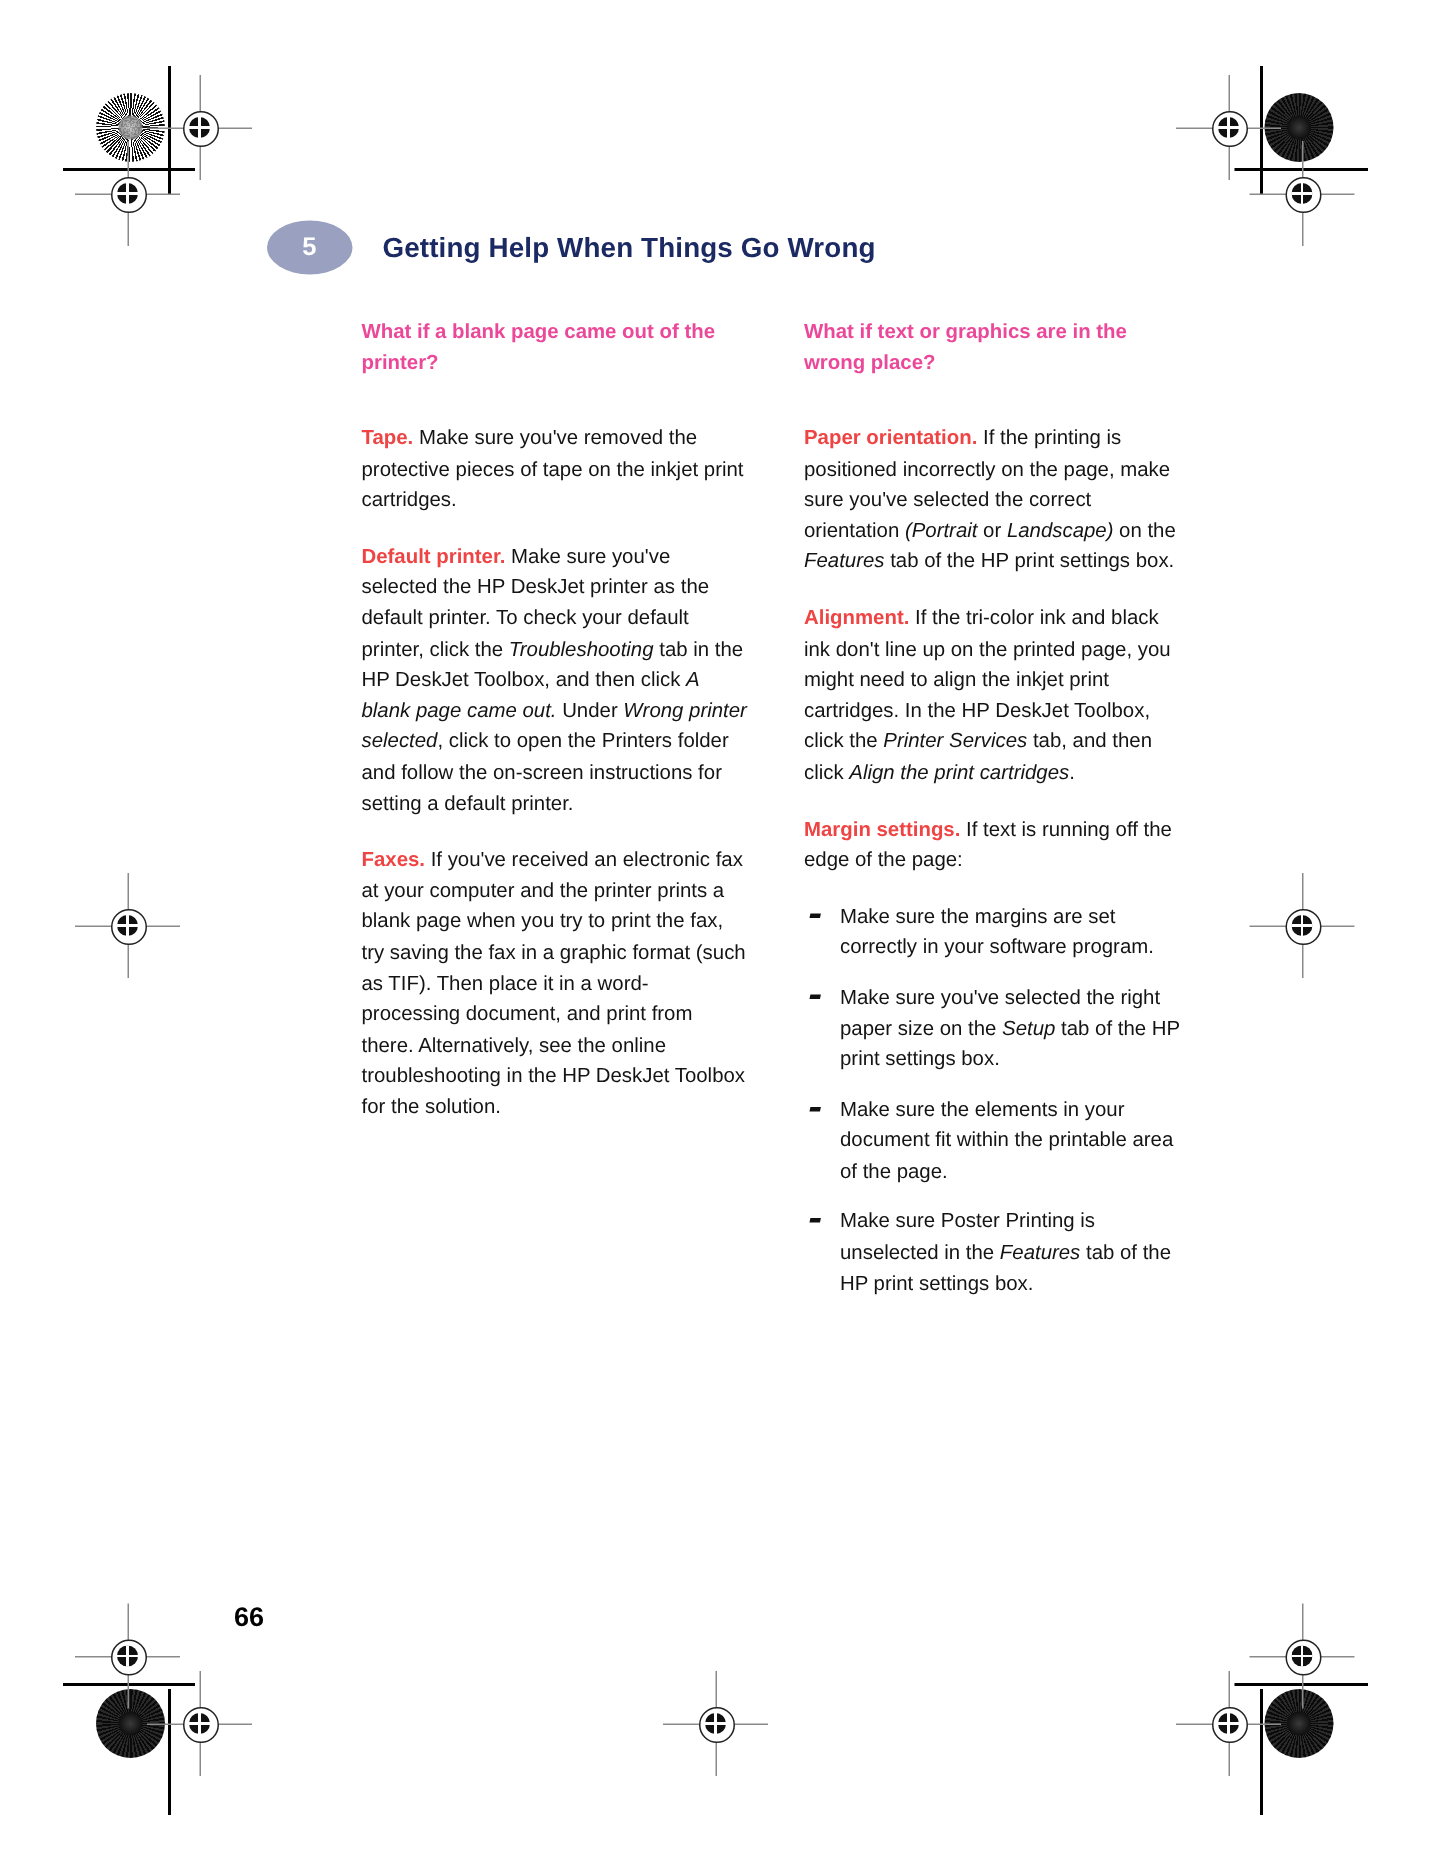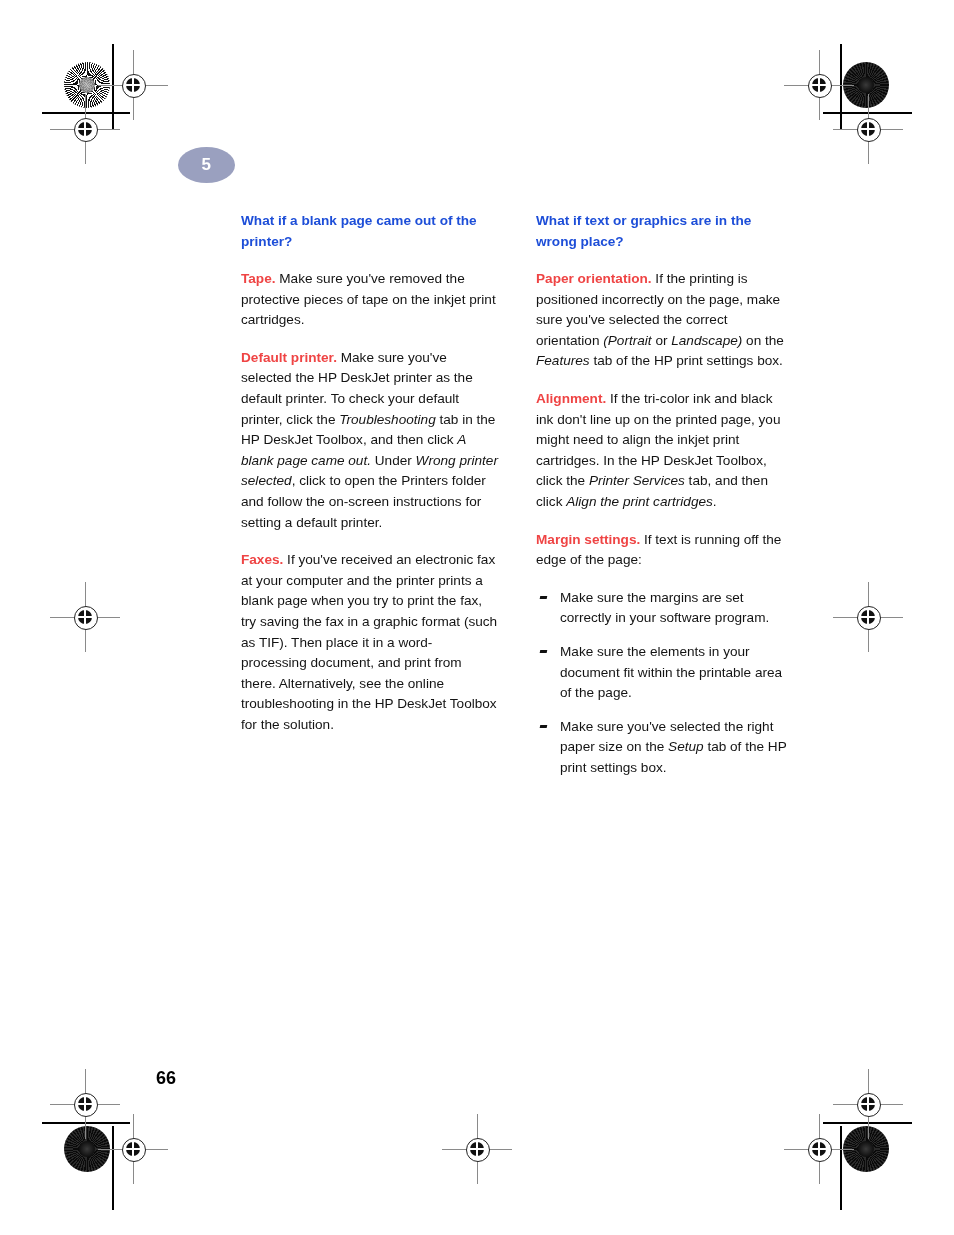--- a/index.html
+++ b/index.html
@@ -82,21 +82,21 @@
 
   .columns {
     position:absolute; left:241px; top:210px;
     width:552px;
     display:flex; gap:38px;
   }
   .col { width:257px; }
 
   .q-head {
     font-weight:bold; font-size:13.6px; line-height:21px;
-    color:#1d4ed8; margin:0 0 17px 0;
+    color:#ec4899; margin:0 0 30px 0;
   }
   p.body {
     font-size:13.6px; line-height:20.6px; margin:0 0 17px 0;
     color:#141414; text-align:left;
   }
   p.body:last-child { margin-bottom:0; }
   .lead { color:#ef4444; font-weight:bold; }
   .it { font-style:italic; }
 
   ul.bullets { list-style:none; margin:4px 0 0 0; padding:0; }
@@ -218,20 +218,21 @@
     <div class="vline"></div>
     <div class="ring"></div>
     <div class="core"></div>
   </div>
 </div>
 
 <div class="page">
 
   <div class="chapter-head">
     <div class="chapter-badge">5</div>
+    <div class="chapter-title">Getting Help When Things Go Wrong</div>
   </div>
 
   <div class="columns">
 
     <div class="col">
       <h2 class="q-head">What if a blank page came out of the printer?</h2>
 
       <p class="body">
         <span class="lead">Tape.</span><span> Make sure you've removed the protective pieces of tape on the inkjet print cartridges.</span>
       </p>
@@ -257,20 +258,21 @@
         <span class="lead">Alignment.</span><span> If the tri-color ink and black ink don't line up on the printed page, you might need to align the inkjet print cartridges. In the HP DeskJet Toolbox, click the </span><span class="it">Printer Services</span><span> tab, and then click </span><span class="it">Align the print cartridges</span><span>.</span>
       </p>
 
 
       <p class="body">
         <span class="lead">Margin settings.</span><span> If text is running off the edge of the page:</span>
       </p>
 
       <ul class="bullets">
         <li><span>Make sure the margins are set correctly in your software program.</span><span class="it"></span><span></span></li>
+        <li><span>Make sure you've selected the right paper size on the </span><span class="it">Setup</span><span> tab of the HP print settings box.</span></li>
         <li><span>Make sure the elements in your document fit within the printable area of the page.</span><span class="it"></span><span></span></li>
-        <li><span>Make sure you've selected the right paper size on the </span><span class="it">Setup</span><span> tab of the HP print settings box.</span></li>
+        <li><span>Make sure Poster Printing is unselected in the </span><span class="it">Features</span><span> tab of the HP print settings box.</span></li>
       </ul>
     </div>
   </div>
 
   <div class="folio">66</div>
 </div>
 
 </body></html>

